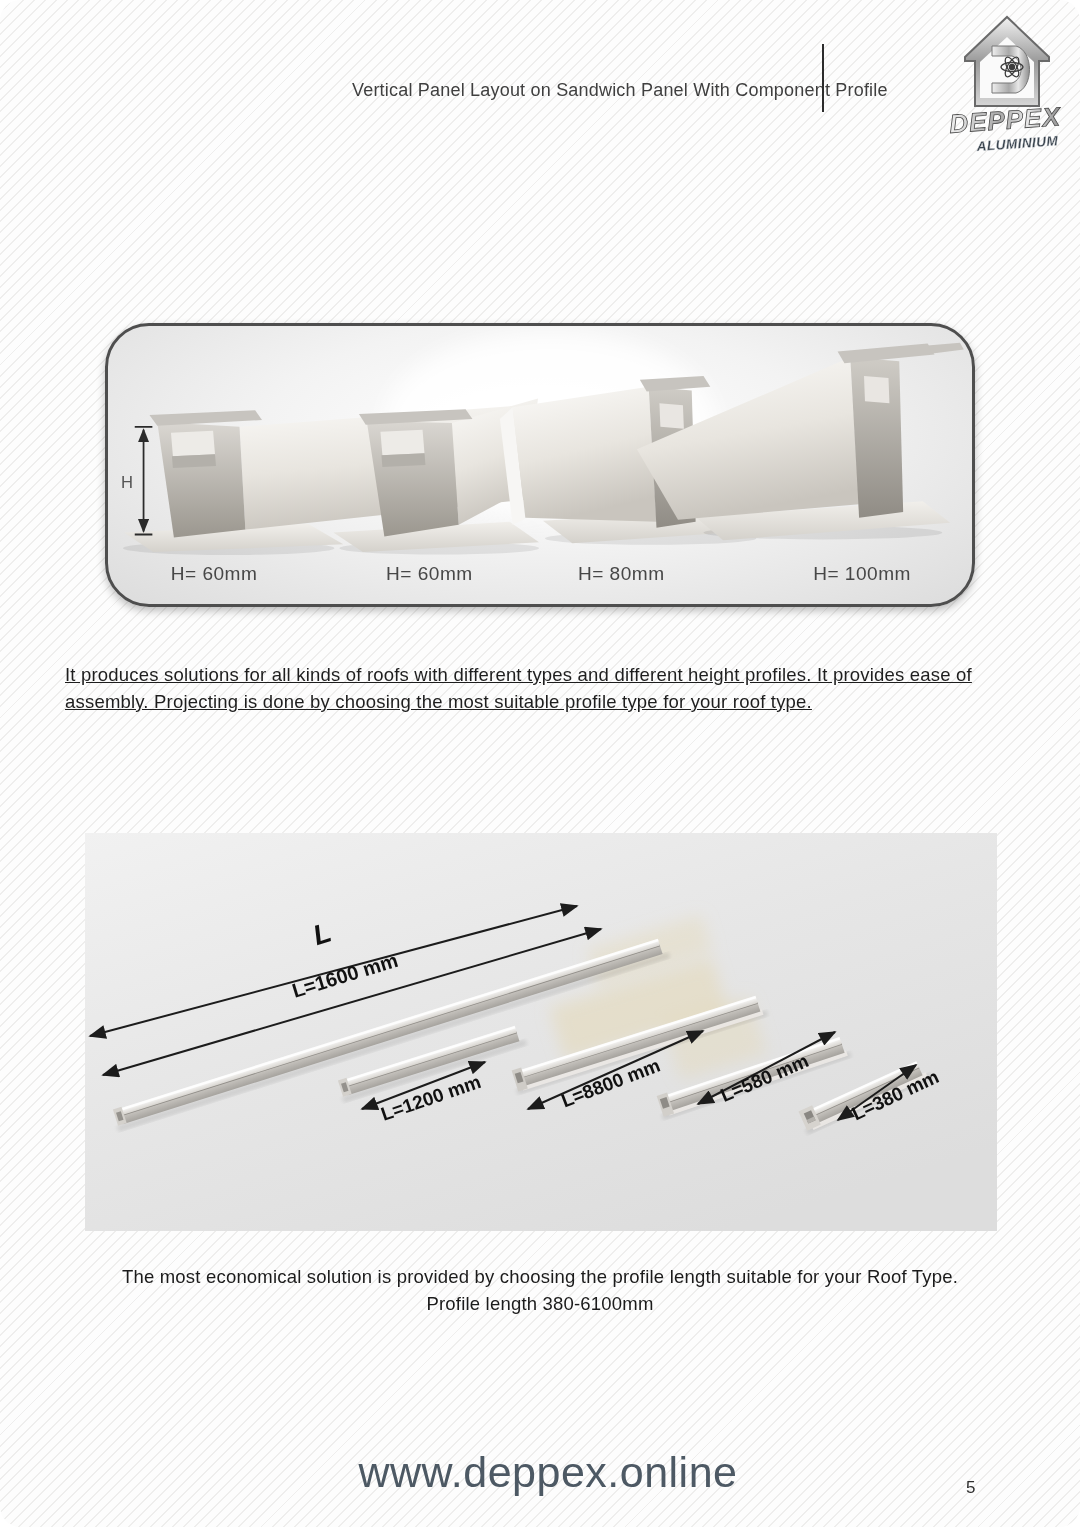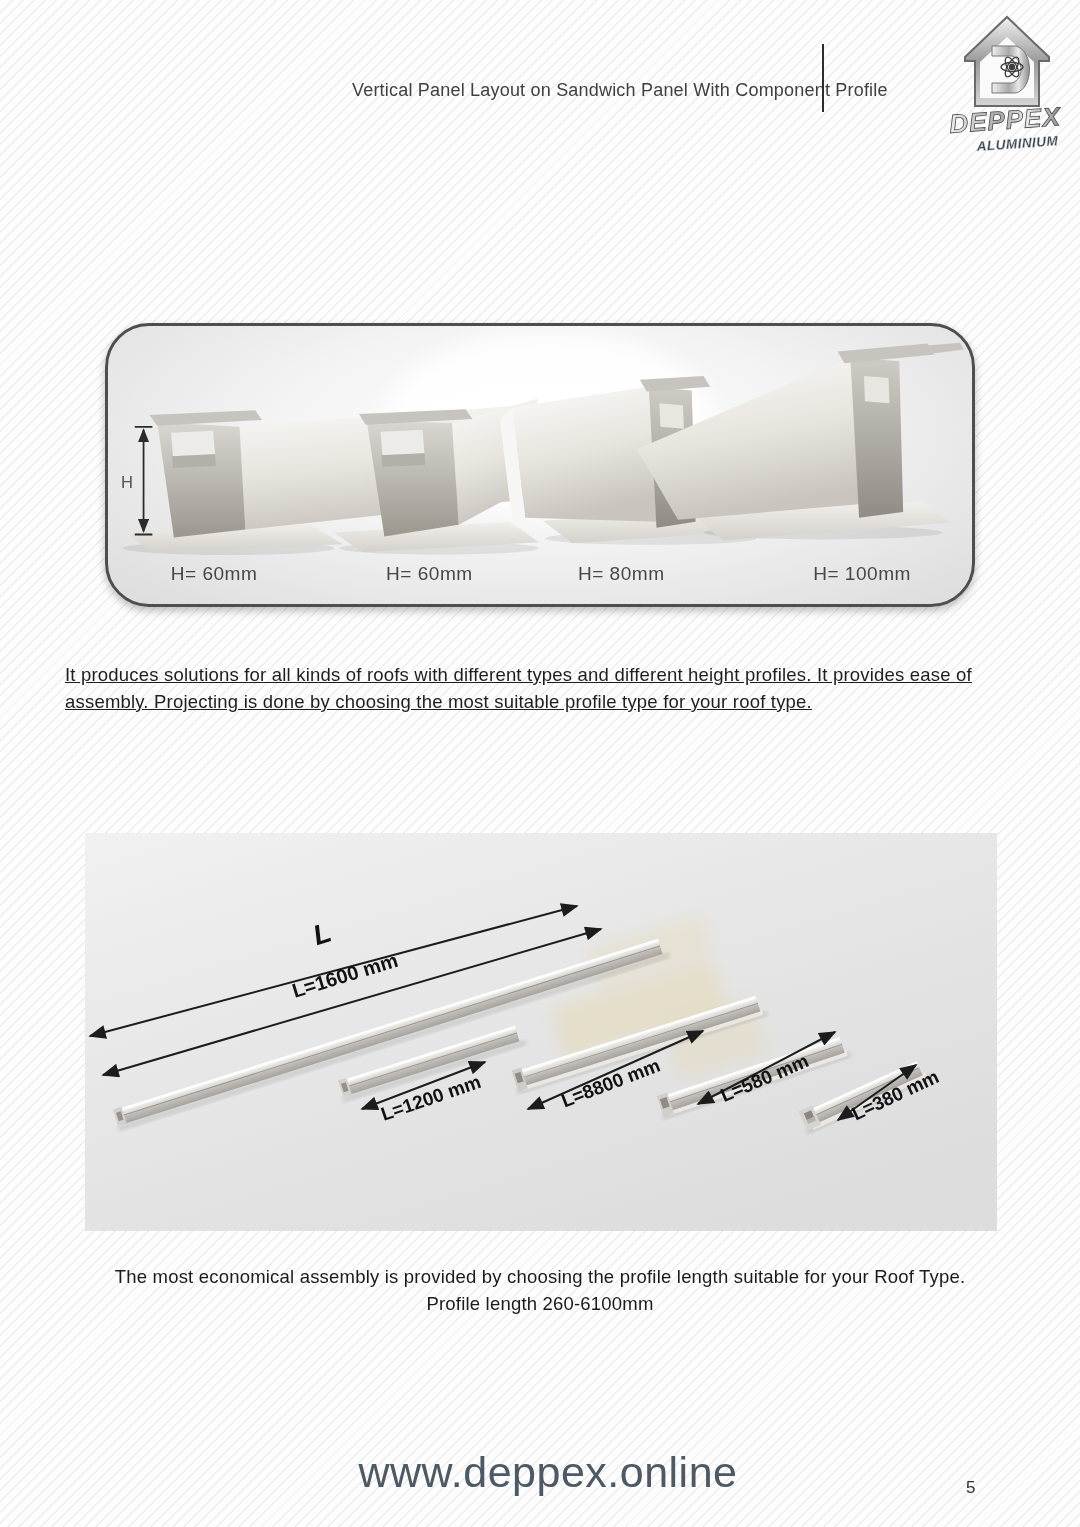--- a/index.html
+++ b/index.html
@@ -2,20 +2,21 @@
 <html><head>
 <meta charset="utf-8">
 <style>
   html,body{margin:0;padding:0;}
   body{font-family:"Liberation Sans",sans-serif;background:#ffffff;}
   .page{
     position:relative;width:1080px;height:1527px;overflow:hidden;
     background:
       repeating-linear-gradient(135deg, rgba(205,203,200,0.30) 0 1.4px, rgba(0,0,0,0) 1.4px 7.8px),
       #fdfdfd;
+    border-radius: 21px;
   }
   .header-title{
     position:absolute;left:352px;top:80px;font-size:18px;color:#3f3f3f;letter-spacing:.2px;
     white-space:nowrap;
   }
   .header-divider{position:absolute;left:822px;top:44px;width:2px;height:68px;background:#2c2c2c;}
   .logo-box{position:absolute;left:940px;top:4px;width:135px;height:152px;}
   .figure1{
     position:absolute;left:105px;top:323px;width:870px;height:284px;
     border:3px solid #4e4e4e;border-radius:44px;overflow:hidden;box-sizing:border-box;
@@ -266,20 +267,20 @@
       <text x="240" y="110" font-size="28" font-weight="bold" font-style="italic" fill="#111" text-anchor="middle" transform="rotate(-17.5 240 110)">L</text>
       <text x="262" y="149" font-size="20" font-weight="bold" fill="#111" text-anchor="middle" transform="rotate(-17 262 149)">L=1600 mm</text>
       <text x="348" y="271" font-size="19" font-weight="bold" fill="#111" text-anchor="middle" transform="rotate(-19 348 271)">L=1200 mm</text>
       <text x="528" y="256" font-size="19" font-weight="bold" fill="#111" text-anchor="middle" transform="rotate(-21 528 256)">L=8800 mm</text>
       <text x="682" y="251" font-size="19" font-weight="bold" fill="#111" text-anchor="middle" transform="rotate(-23 682 251)">L=580 mm</text>
       <text x="813" y="268" font-size="19" font-weight="bold" fill="#111" text-anchor="middle" transform="rotate(-25 813 268)">L=380 mm</text>
     </svg>
   </div>
 
   <div class="caption">
-    <div>The most economical assembly is provided by choosing the profile length suitable for your Roof Type.</div>
-    <div>Profile length 260-6100mm</div>
+    <div>The most economical solution is provided by choosing the profile length suitable for your Roof Type.</div>
+    <div>Profile length 380-6100mm</div>
   </div>
 
   <div class="footer-url">www.deppex.online</div>
   <div class="page-number">5</div>
 
 </div>
 
 </body></html>

